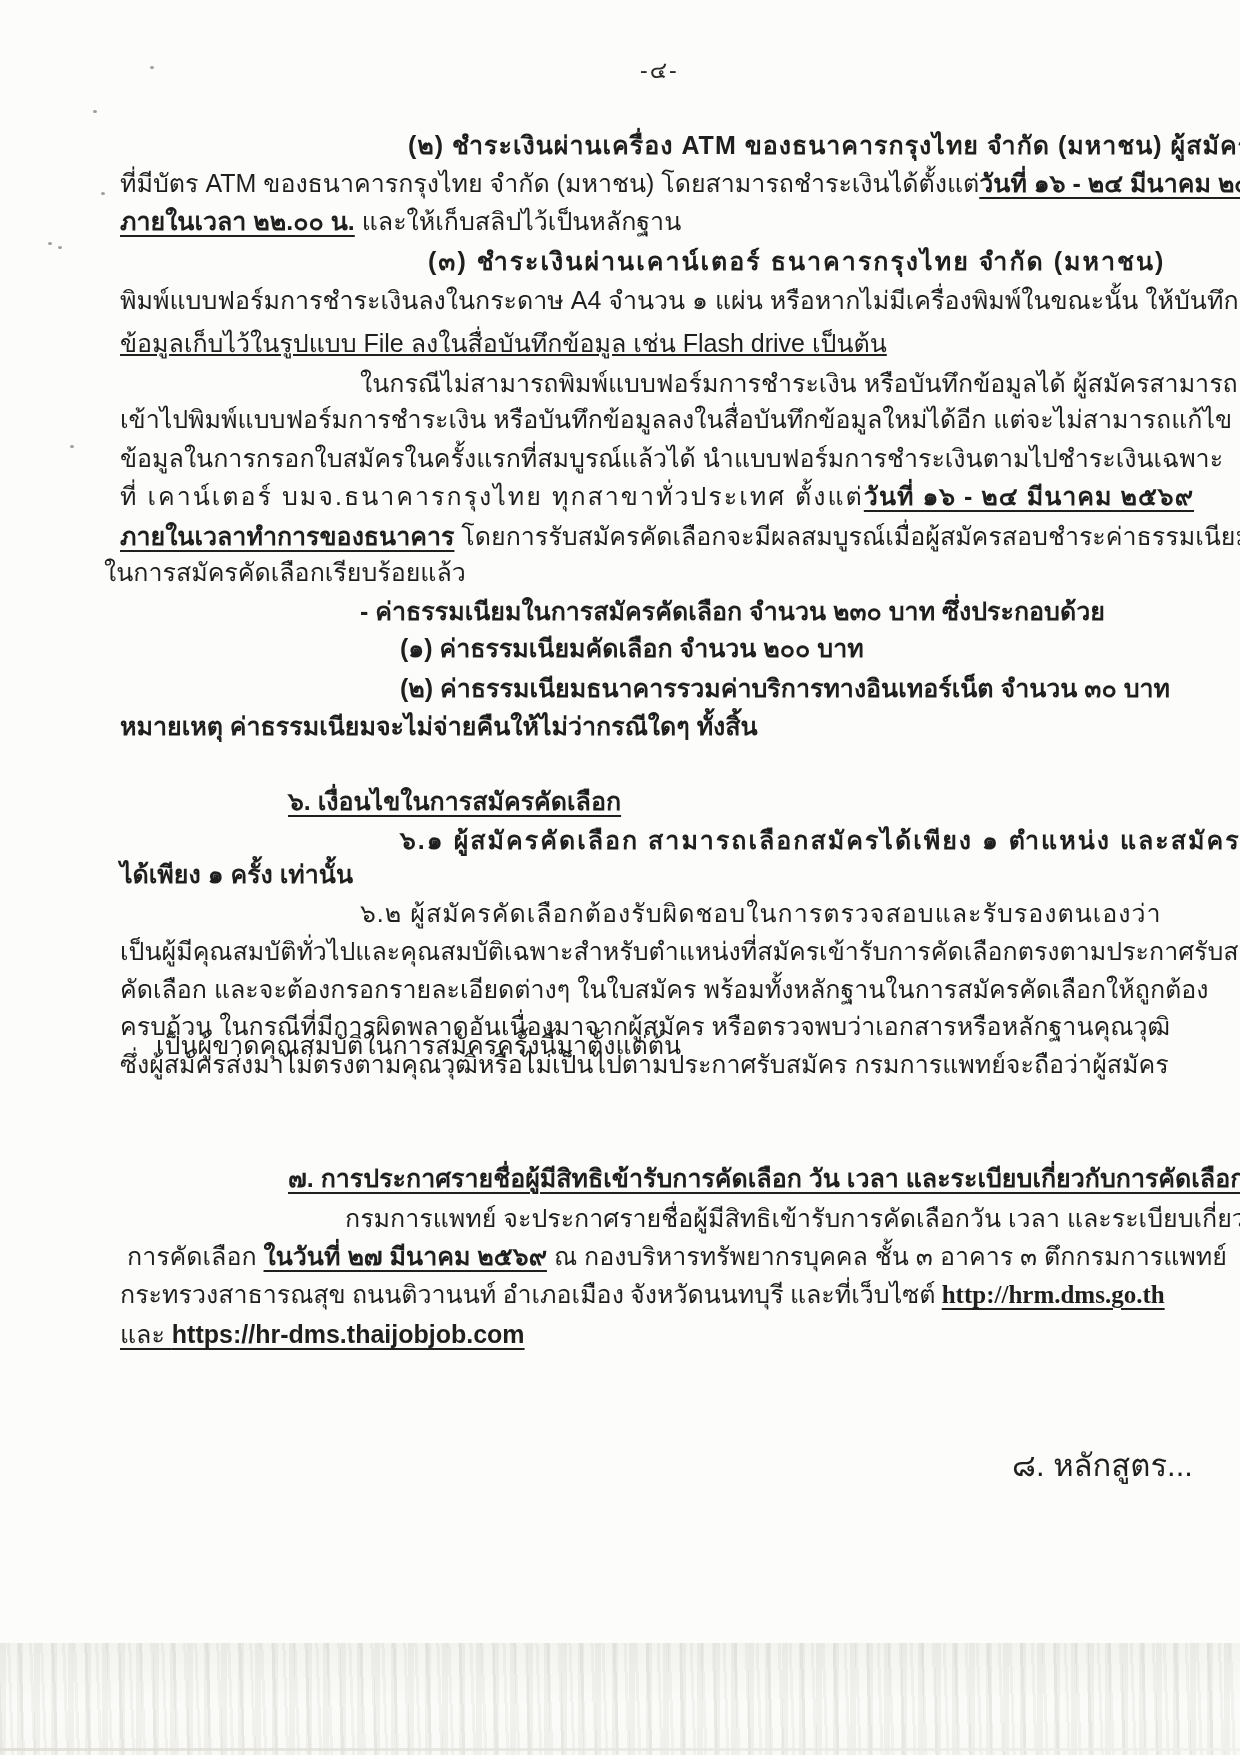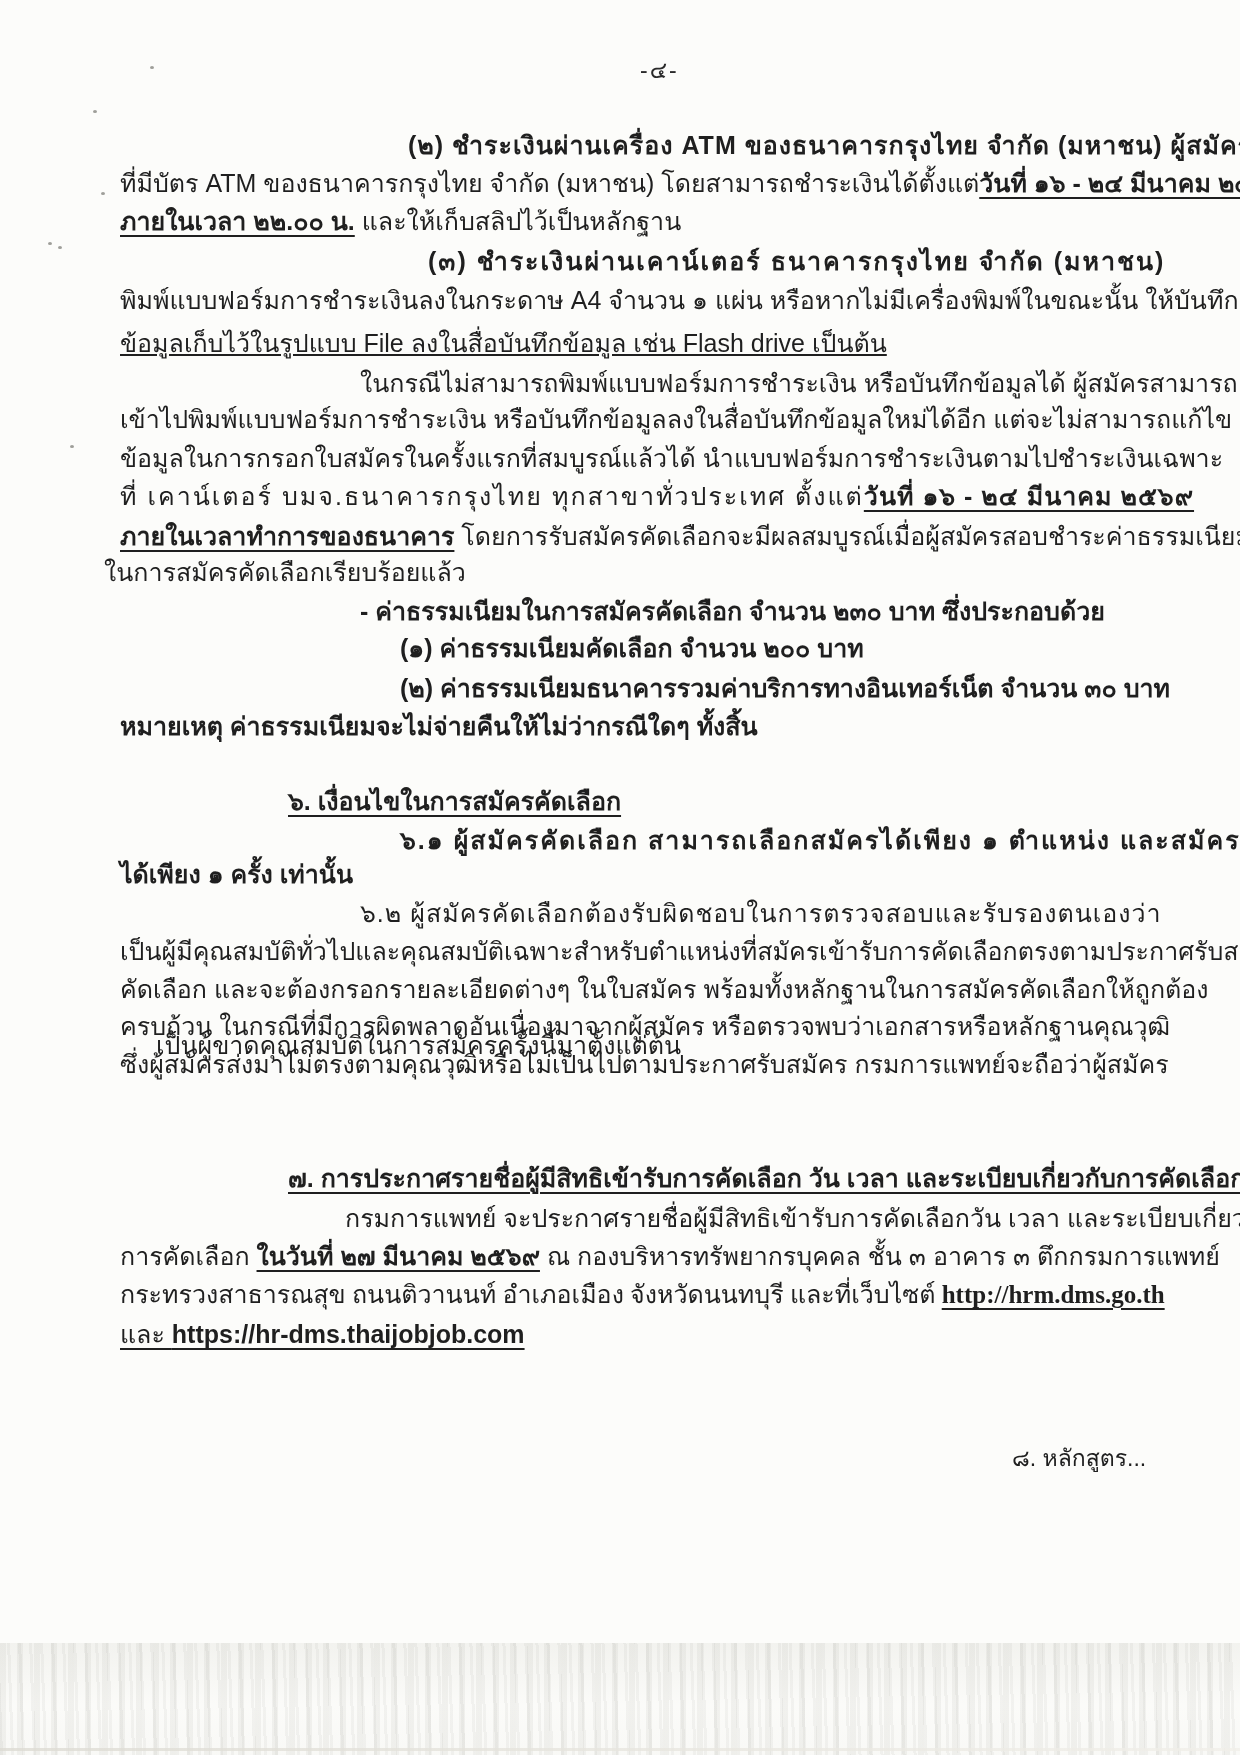--- a/index.html
+++ b/index.html
@@ -30,21 +30,21 @@
   .line .b { font-weight: bold; }
   .line .u {
     text-decoration: underline;
     text-decoration-thickness: 2px;
     text-underline-offset: 5px;
   }
   .continuation {
     position: absolute;
     left: 1012px;
     top: 1440px;
-    font-size: 23px;
+    font-size: 31px;
     white-space: nowrap;
     text-align: center;
   }
   .speck {
     position: absolute;
     width: 4px; height: 3px;
     background: #6b6b66;
     border-radius: 50%;
     opacity: .65;
   }
@@ -93,21 +93,21 @@
       <div class="line" style="left: 360px; top: 825px; margin-left: 40px;"><span class="b" style="letter-spacing: 2px;">๖.๑ ผู้สมัครคัดเลือก สามารถเลือกสมัครได้เพียง ๑ ตำแหน่ง และสมัคร</span></div>
       <div class="line" style="left: 120px; top: 859px;"><span class="b">ได้เพียง ๑ ครั้ง เท่านั้น</span></div>
       <div class="line" style="left: 360px; top: 898px;"><span style="letter-spacing: 1px;">๖.๒ ผู้สมัครคัดเลือกต้องรับผิดชอบในการตรวจสอบและรับรองตนเองว่า</span></div>
       <div class="line" style="left: 120px; top: 936px;"><span>เป็นผู้มีคุณสมบัติทั่วไปและคุณสมบัติเฉพาะสำหรับตำแหน่งที่สมัครเข้ารับการคัดเลือกตรงตามประกาศรับสมัคร</span></div>
       <div class="line" style="left: 120px; top: 974px;"><span>คัดเลือก และจะต้องกรอกรายละเอียดต่างๆ ในใบสมัคร พร้อมทั้งหลักฐานในการสมัครคัดเลือกให้ถูกต้อง</span></div>
       <div class="line" style="left: 120px; top: 1011px;"><span>ครบถ้วน ในกรณีที่มีการผิดพลาดอันเนื่องมาจากผู้สมัคร หรือตรวจพบว่าเอกสารหรือหลักฐานคุณวุฒิ</span></div>
       <div class="line" style="left: 120px; top: 1049px;"><span>ซึ่งผู้สมัครส่งมาไม่ตรงตามคุณวุฒิหรือไม่เป็นไปตามประกาศรับสมัคร กรมการแพทย์จะถือว่าผู้สมัคร</span></div>
       <div class="line" style="left: 120px; top: 1030px; margin-left: 36px;"><span>เป็นผู้ขาดคุณสมบัติในการสมัครครั้งนี้มาตั้งแต่ต้น</span></div>
       <div class="line" style="left: 288px; top: 1163px;"><span class="b u">๗. การประกาศรายชื่อผู้มีสิทธิเข้ารับการคัดเลือก วัน เวลา และระเบียบเกี่ยวกับการคัดเลือก</span></div>
       <div class="line" style="left: 345px; top: 1203px;"><span>กรมการแพทย์ จะประกาศรายชื่อผู้มีสิทธิเข้ารับการคัดเลือกวัน เวลา และระเบียบเกี่ยวกับ</span></div>
-      <div class="line" style="left: 120px; top: 1241px;"><span>การคัดเลือก </span><span class="b u">ในวันที่ ๒๗ มีนาคม ๒๕๖๙</span><span> ณ กองบริหารทรัพยากรบุคคล ชั้น ๓ อาคาร ๓ ตึกกรมการแพทย์</span></div>
+      <div class="line" style="left: 127px; top: 1241px;"><span>การคัดเลือก </span><span class="b u">ในวันที่ ๒๗ มีนาคม ๒๕๖๙</span><span> ณ กองบริหารทรัพยากรบุคคล ชั้น ๓ อาคาร ๓ ตึกกรมการแพทย์</span></div>
       <div class="line" style="left: 120px; top: 1279px; font-family: Liberation Serif, serif;"><span>กระทรวงสาธารณสุข ถนนติวานนท์ อำเภอเมือง จังหวัดนนทบุรี และที่เว็บไซต์ </span><span class="b u">http://hrm.dms.go.th</span></div>
       <div class="line" style="left: 120px; top: 1319px;"><span class="u">และ </span><span class="b u">https://hr-dms.thaijobjob.com</span></div>
     </div>
 
   <div class="continuation">๘. หลักสูตร...</div>
 
   <div class="speck" style="left:150px; top:66px;"></div>
   <div class="speck" style="left:93px;  top:110px;"></div>
   <div class="speck" style="left:101px; top:192px;"></div>
   <div class="speck" style="left:48px;  top:242px;"></div>

